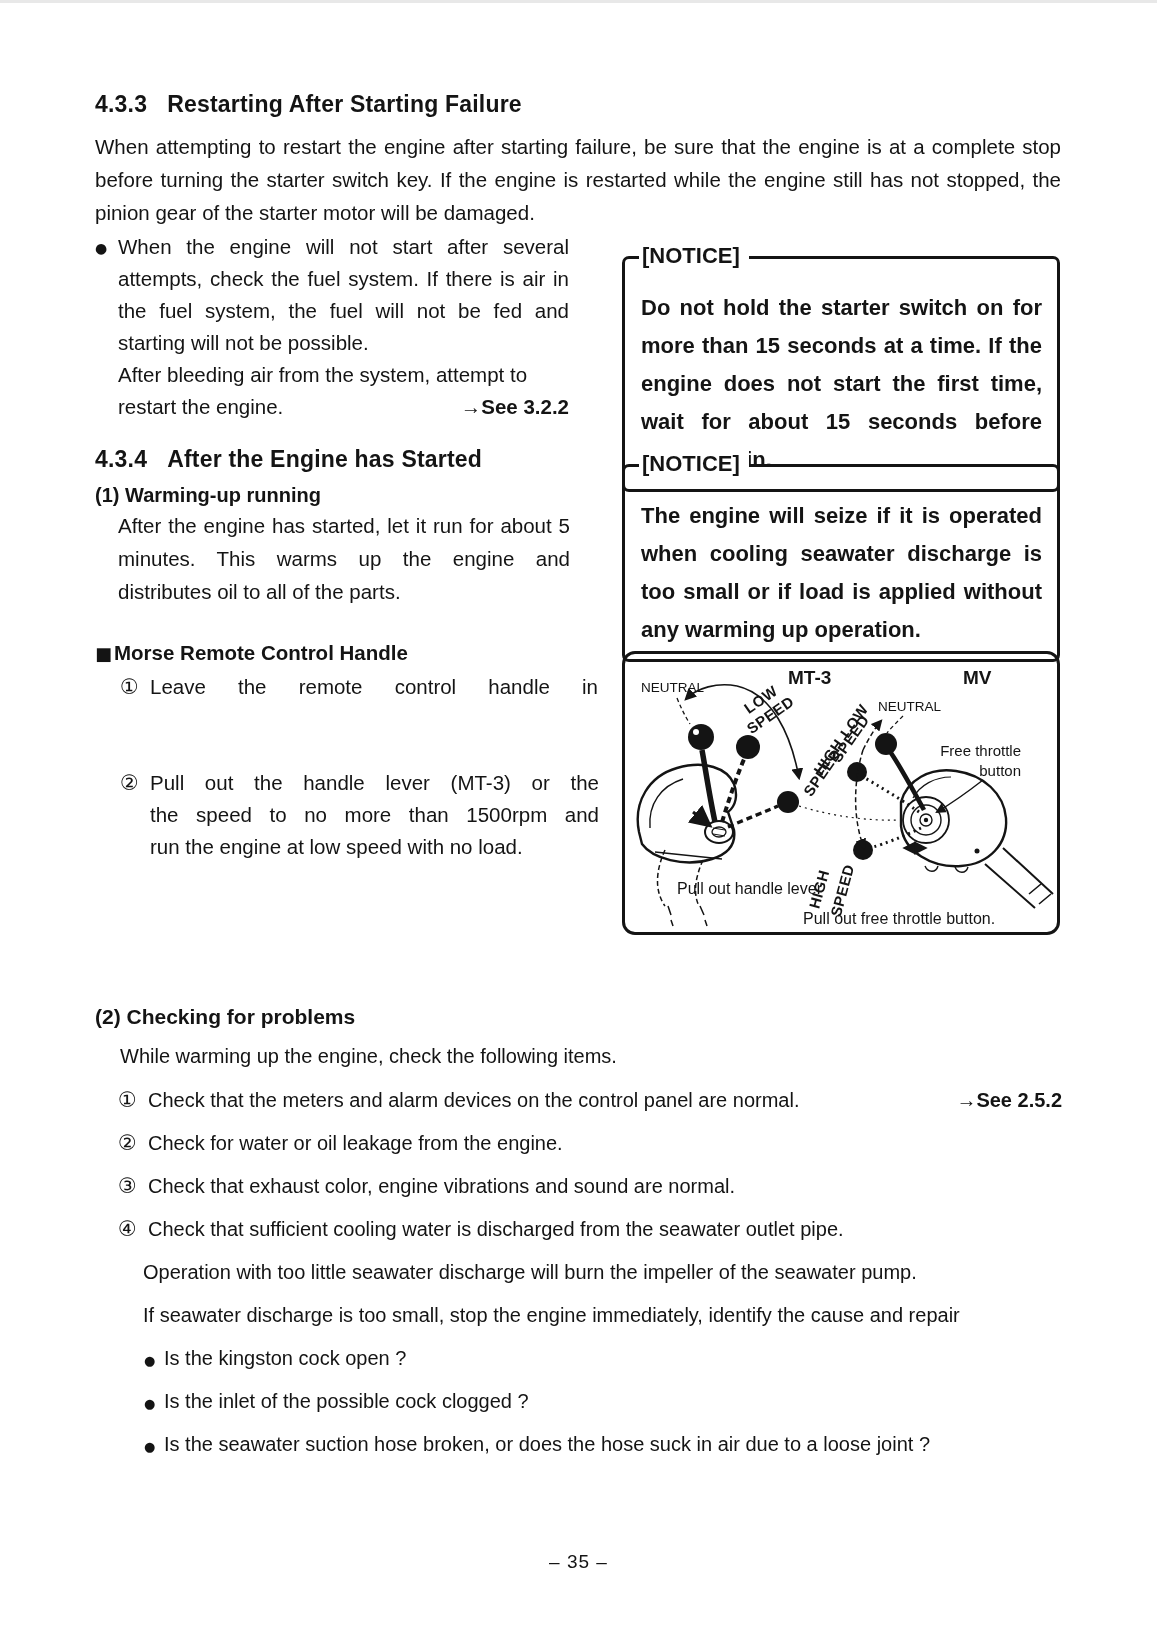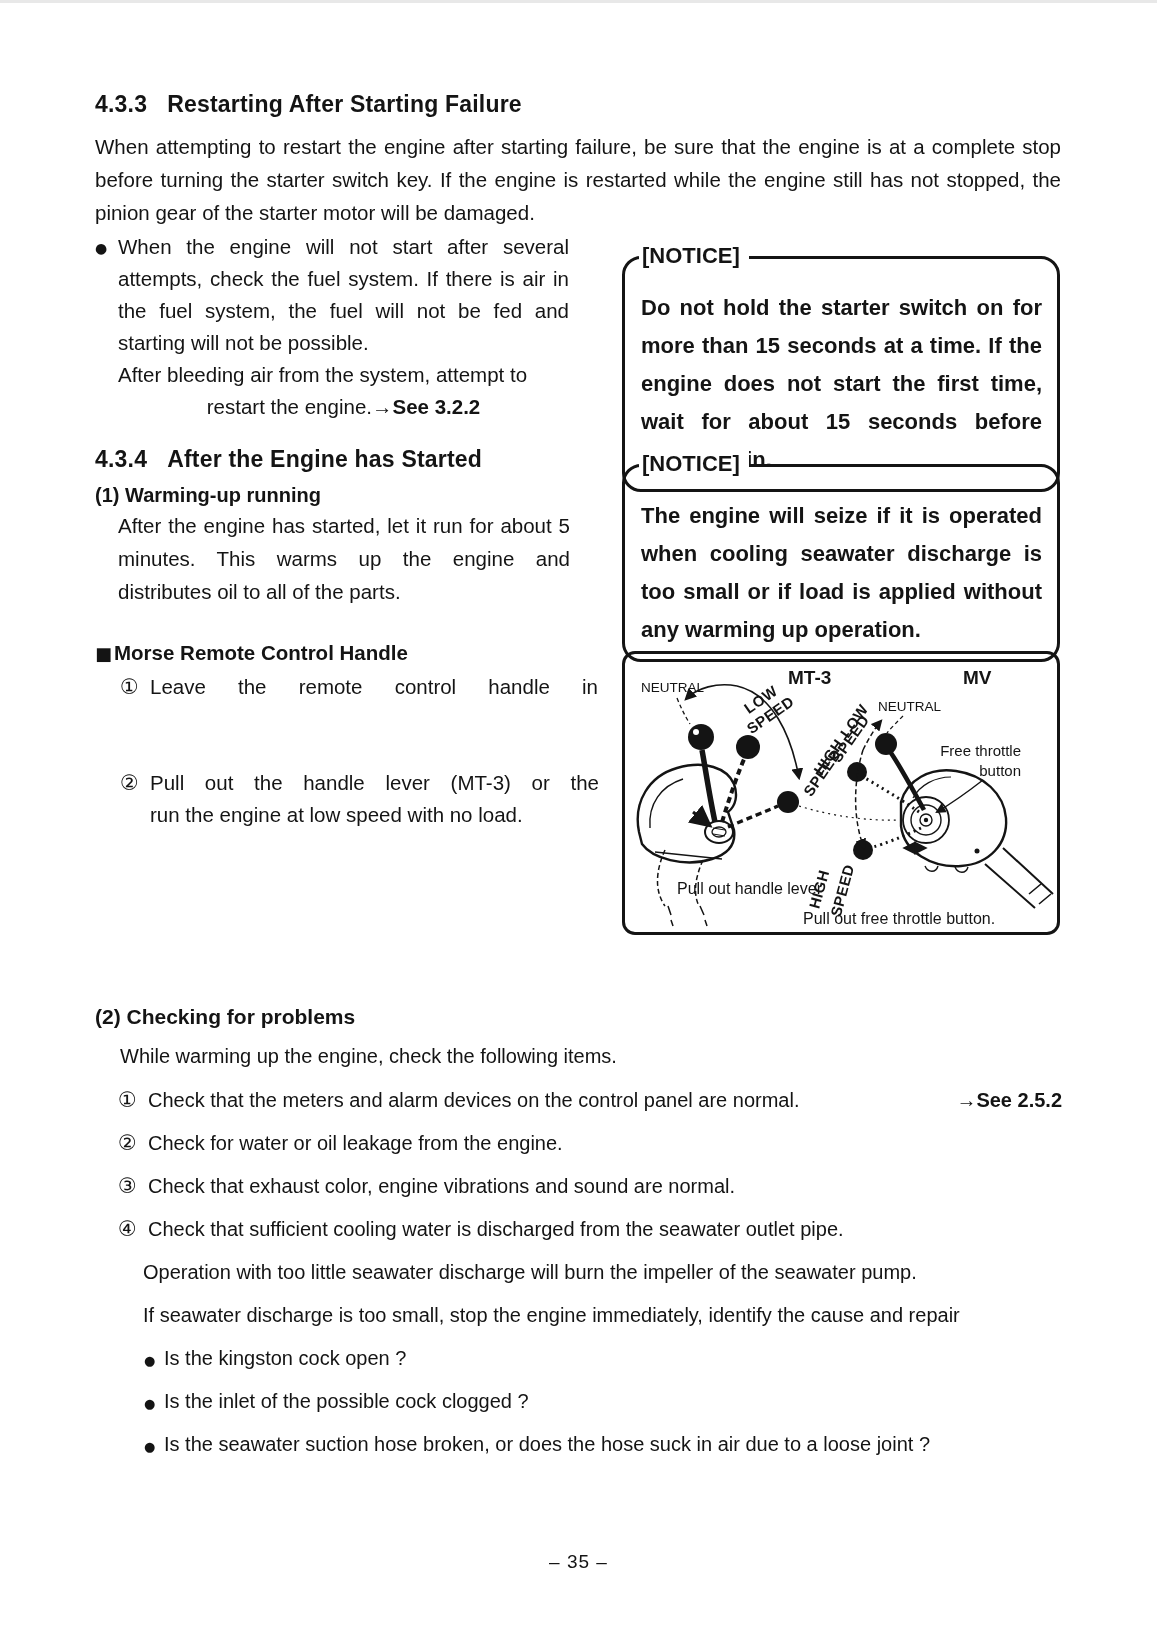--- a/index.html
+++ b/index.html
@@ -17,25 +17,25 @@
   .just { text-align:justify; }
   .jfull { text-align:justify; text-align-last:justify; }
   .glyph { font-family:"DejaVu Sans", sans-serif; }
 
   #h433 { left:95px; top:88px; }
   #intro433 { left:95px; top:127px; width:966px; line-height:33px; }
 
   #bullet433 { left:95px; top:228px; width:474px; line-height:32px; }
   .hang { position:relative; padding-left:23px; }
   .blt { position:absolute; left:0; top:1px; font-size:14px; }
-  .see-row { display:flex; justify-content:center; align-items:baseline; }
+  .see-row { display:flex; justify-content:space-between; align-items:baseline; }
   .ref { font-weight:bold; white-space:nowrap; }
 
   .notice { position:absolute; left:622px; width:438px;
-            border:3px solid #141414; border-radius:19px; box-sizing:border-box; }
+            border:3px solid #141414; border-radius:7px; box-sizing:border-box; }
   #notice1 { top:253px; }
   #notice2 { top:461px; }
   .notice-title { position:absolute; top:-16px; left:14px; background:#fff;
                   padding:0 9px 0 3px; font-weight:bold; font-size:22px; }
   .notice-body { padding:30px 15px 10px 16px; font-weight:bold; font-size:22px;
                  line-height:38px; text-align:justify; }
 
   #h434 { left:95px; top:443px; }
   #sub434 { left:95px; top:481px; }
   #para434 { left:118px; top:506px; width:452px; line-height:33px; }
@@ -110,20 +110,21 @@
   <div class="abs" id="morse-head">
     <span class="sq glyph">■</span><span>Morse Remote Control Handle</span>
   </div>
   <div class="abs body m-item" id="morse1">
     <span class="m-num glyph">①</span>
     <div class="jfull">Leave the remote control handle in</div>
   </div>
   <div class="abs body m-item" id="morse2">
     <span class="m-num glyph">②</span>
     <div class="jfull">Pull out the handle lever (MT-3) or the</div>
+    <div class="jfull">the speed to no more than 1500rpm and</div>
     <div>run the engine at low speed with no load.</div>
   </div>
 
   <div class="abs" id="figbox">
     <svg width="432" height="278" viewBox="0 0 432 278">
       <defs>
         <marker id="ah" viewBox="0 0 10 10" refX="8" refY="5" markerWidth="7.5" markerHeight="7.5" orient="auto-start-reverse">
           <path d="M0,0 L10,5 L0,10 z" fill="#141414"></path>
         </marker>
       </defs>

